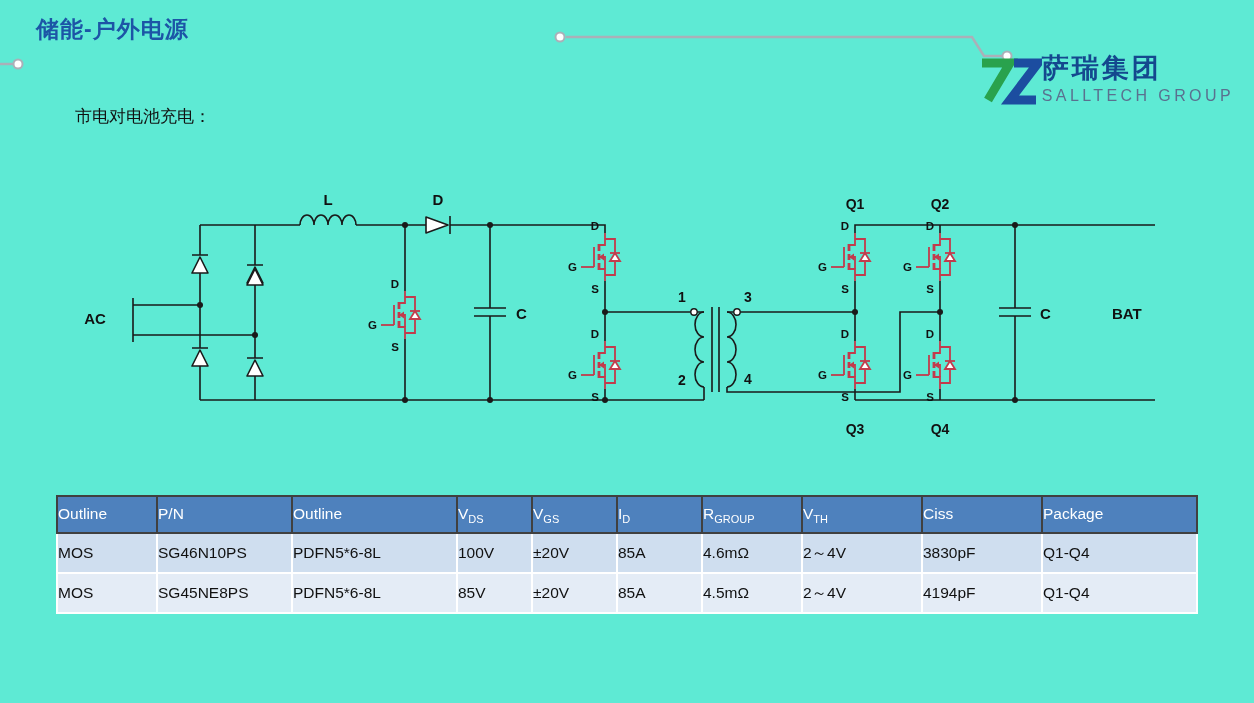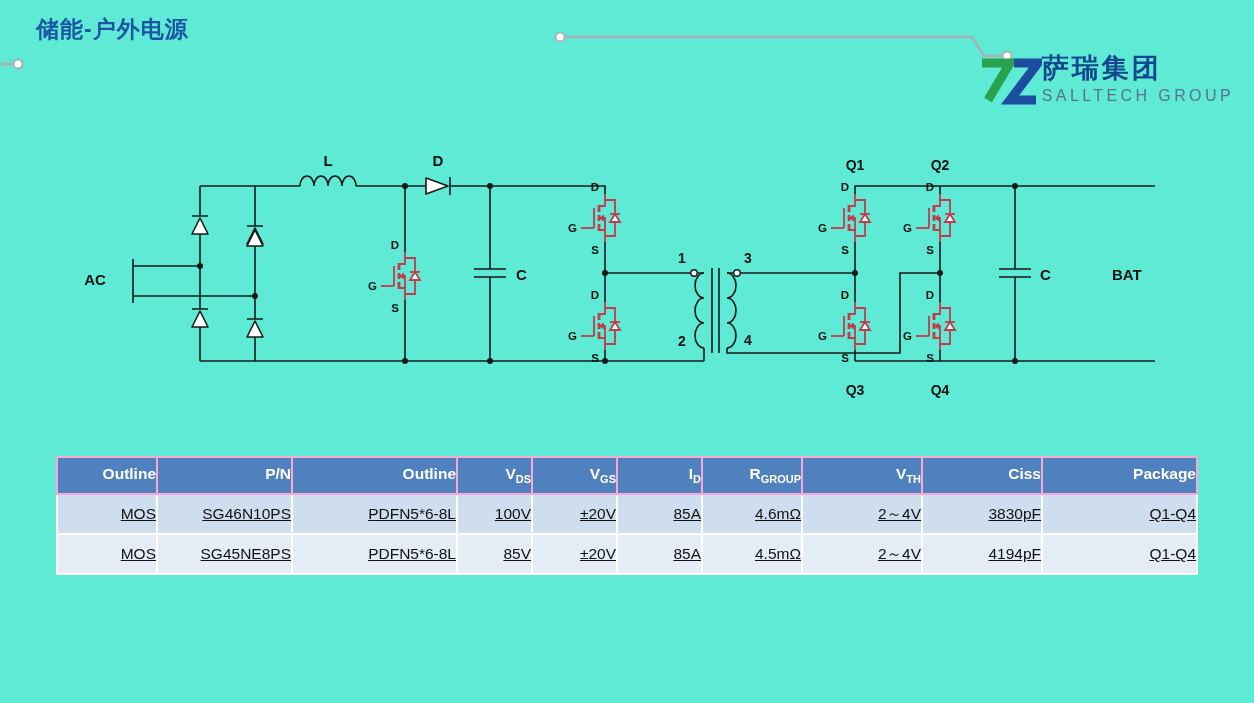--- a/index.html
+++ b/index.html
@@ -42,24 +42,24 @@
   .ff { fill:var(--fet,#c23b4c); stroke:none; }
   .fw { fill:#fff; }
 
   
   table.spec {
     width:1140px; margin:50px auto 0 auto;
     border-collapse:collapse; table-layout:fixed;
     font-size:15.5px;
   }
   table.spec th {
-    background:var(--table-header,#4e81bd); color:#fff; font-weight:bold;
-    height:37px; border:2px solid #f9a8d4; text-align:right;
-  }
-  table.spec td { height:40px; border:2px solid #fff; text-align:right; color:#111;text-decoration:underline; }
+    background:var(--table-header,#4e81bd); color:#fff; font-weight:normal;
+    height:37px; border:2px solid #404040; text-align:left;
+  }
+  table.spec td { height:40px; border:2px solid #fff; text-align:left; color:#111; }
   tr.r0 td { background:var(--row-a,#cfdeef); }
   tr.r1 td { background:var(--row-b,#e4ecf6); }
   table.spec sub { font-size:11px; }
 </style>
 </head>
 <body>
 
 <div class="slide">
 
   <div class="hdr">
@@ -78,20 +78,21 @@
         <path d="M38,9 H62 L34,46 H60" fill="none" stroke="#1c4da0" stroke-width="9"></path>
       </svg>
       <div class="logo-txt">
         <div class="logo-name">萨瑞集团</div>
         <div class="logo-sub">SALLTECH GROUP</div>
       </div>
     </div>
   </div>
 
   <div class="intro">
+    <p>市电对电池充电：</p>
   </div>
 
   <svg class="circuit" width="1254" height="260" viewBox="0 0 1254 260">
     <defs>
       <g id="fet">
         <path class="fs" d="M0,-24 V-12 H-6"></path>
         <path class="fs" d="M0,24 V12 H-6"></path>
         <path class="fs" d="M-6,0 H0 V12"></path>
         <path class="fs fb" d="M-6,-13 V-6 M-6,-3 V3 M-6,6 V13"></path>
         <path class="fs" d="M-11,-10 V10"></path>

